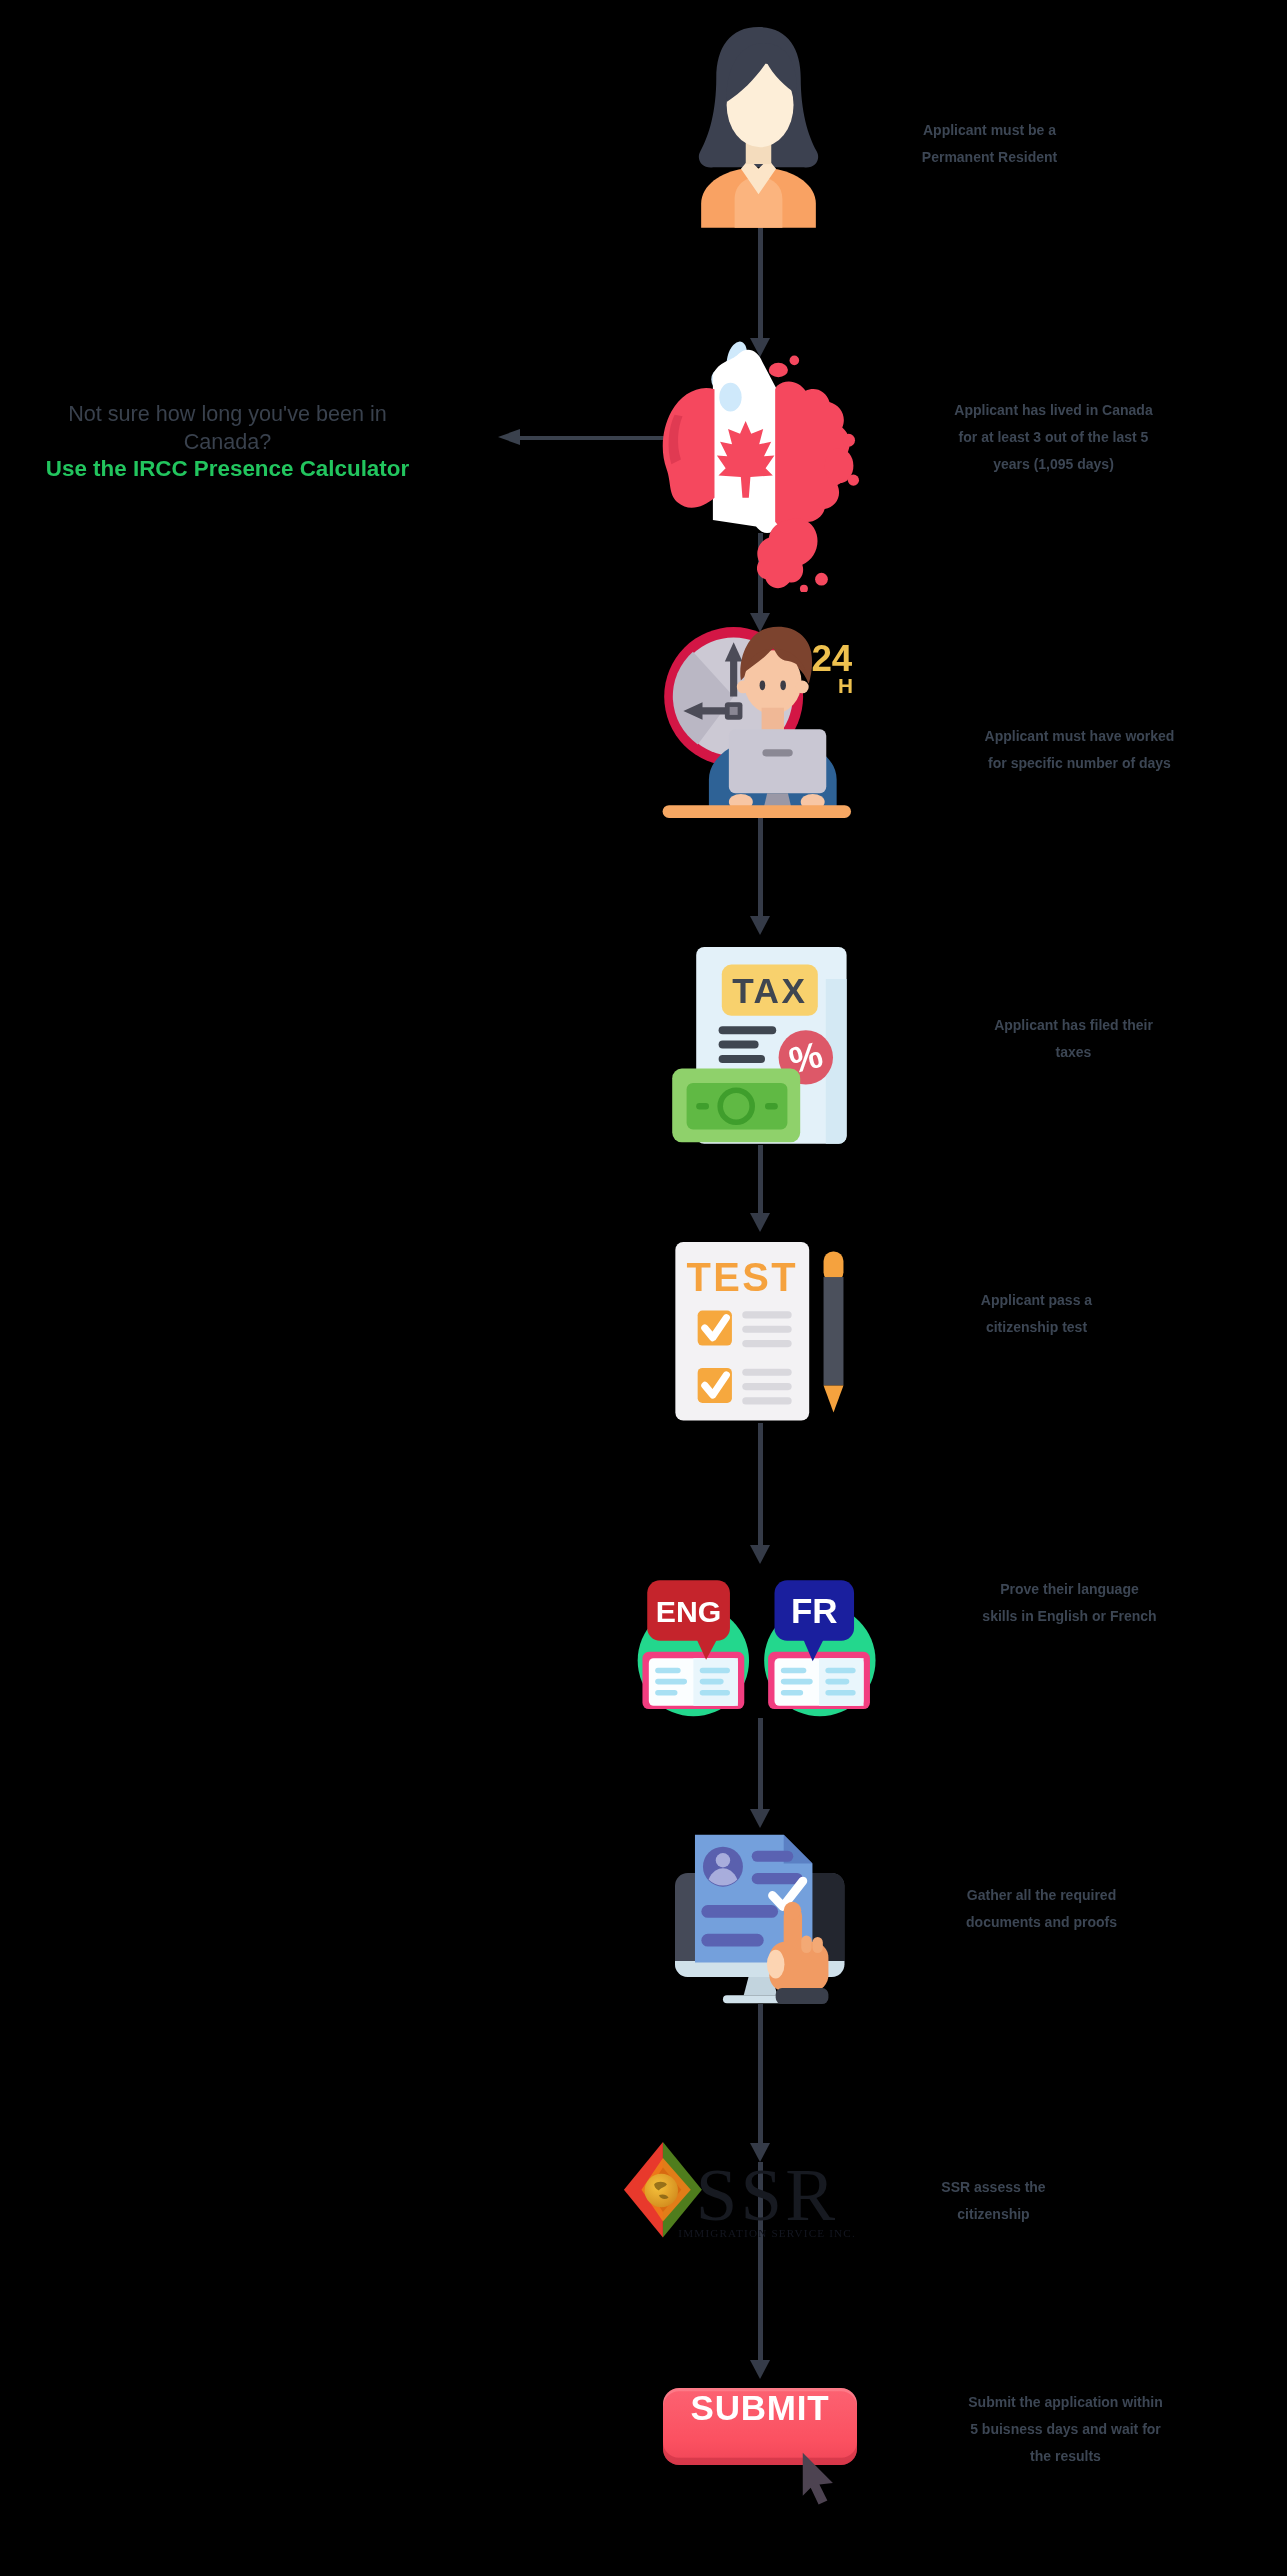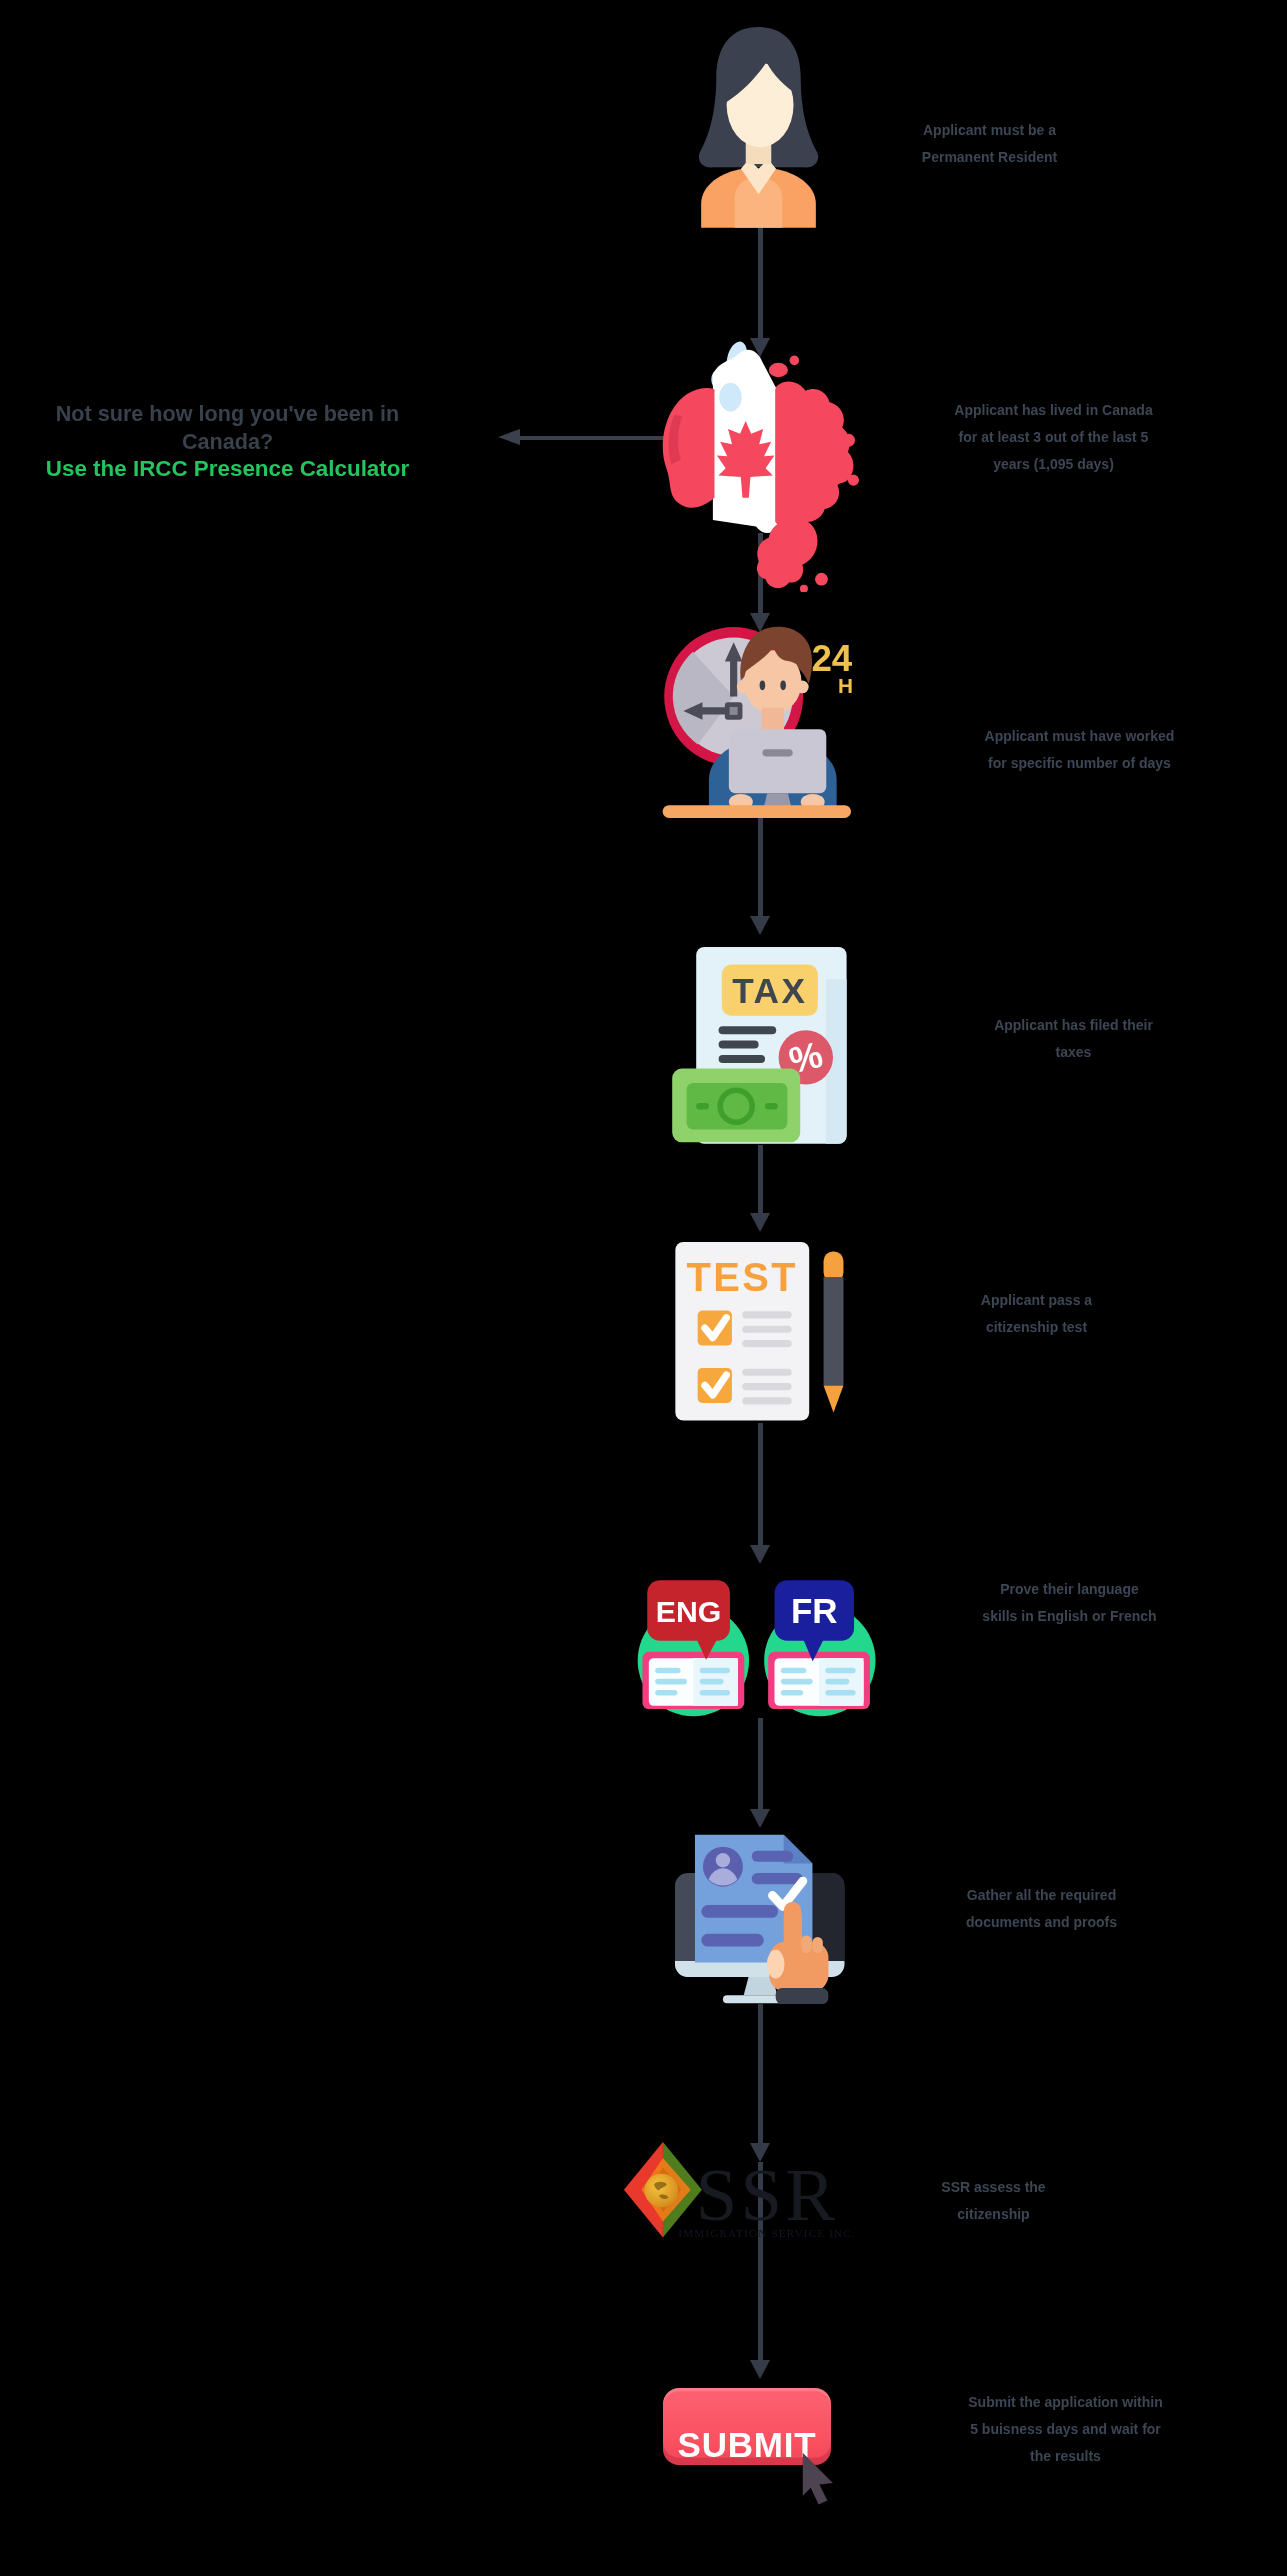--- a/index.html
+++ b/index.html
@@ -19,33 +19,33 @@
     border-top:19px solid #353b48;
   }
   .hline{ position:absolute; left:520px; top:436px; width:148px; height:4px; background:#3a414d; }
   .ahead-left{
     position:absolute; left:498px; top:429px; width:0; height:0;
     border-top:8.8px solid transparent; border-bottom:8.8px solid transparent;
     border-right:22.4px solid #3a414d;
   }
   .note{
     position:absolute; left:44px; top:400px; width:367px; color:#39414d;
-    font-weight:bold; font-size:21.6px; line-height:28px; text-align:center; white-space:pre-line;
+    font-weight:normal; font-size:21.6px; line-height:28px; text-align:center; white-space:pre-line;
   }
   .note-link{
     position:absolute; left:44px; top:456px; width:367px; color:#22c55e;
     font-weight:bold; font-size:22.4px; text-align:center; cursor:pointer;
   }
   .icon{ position:absolute; }
   .submit-btn{
-    position:absolute; left:663px; top:2388px; width:168px; height:77px;
+    position:absolute; left:663px; top:2388px; width:194px; height:77px;
     border-radius:16px;
     background:linear-gradient(180deg,#fc6272 0%,#fb5060 70%,#ef4557 100%);
     box-shadow:inset 0 -7.2px 0 rgba(150,20,40,.28), inset 0 3.2px 0 rgba(255,255,255,.16);
-    display:flex; align-items:flex-end; justify-content:center;
+    display:flex; align-items:flex-start; justify-content:center;
     color:#ffffff; font-weight:bold; font-size:35px; letter-spacing:0.8px;
   }
   svg text{ font-family:"Liberation Sans", sans-serif; }
   svg .serif{ font-family:"Liberation Serif", serif; }
 </style>
 </head>
 <body>
 
 <div class="canvas">
 

